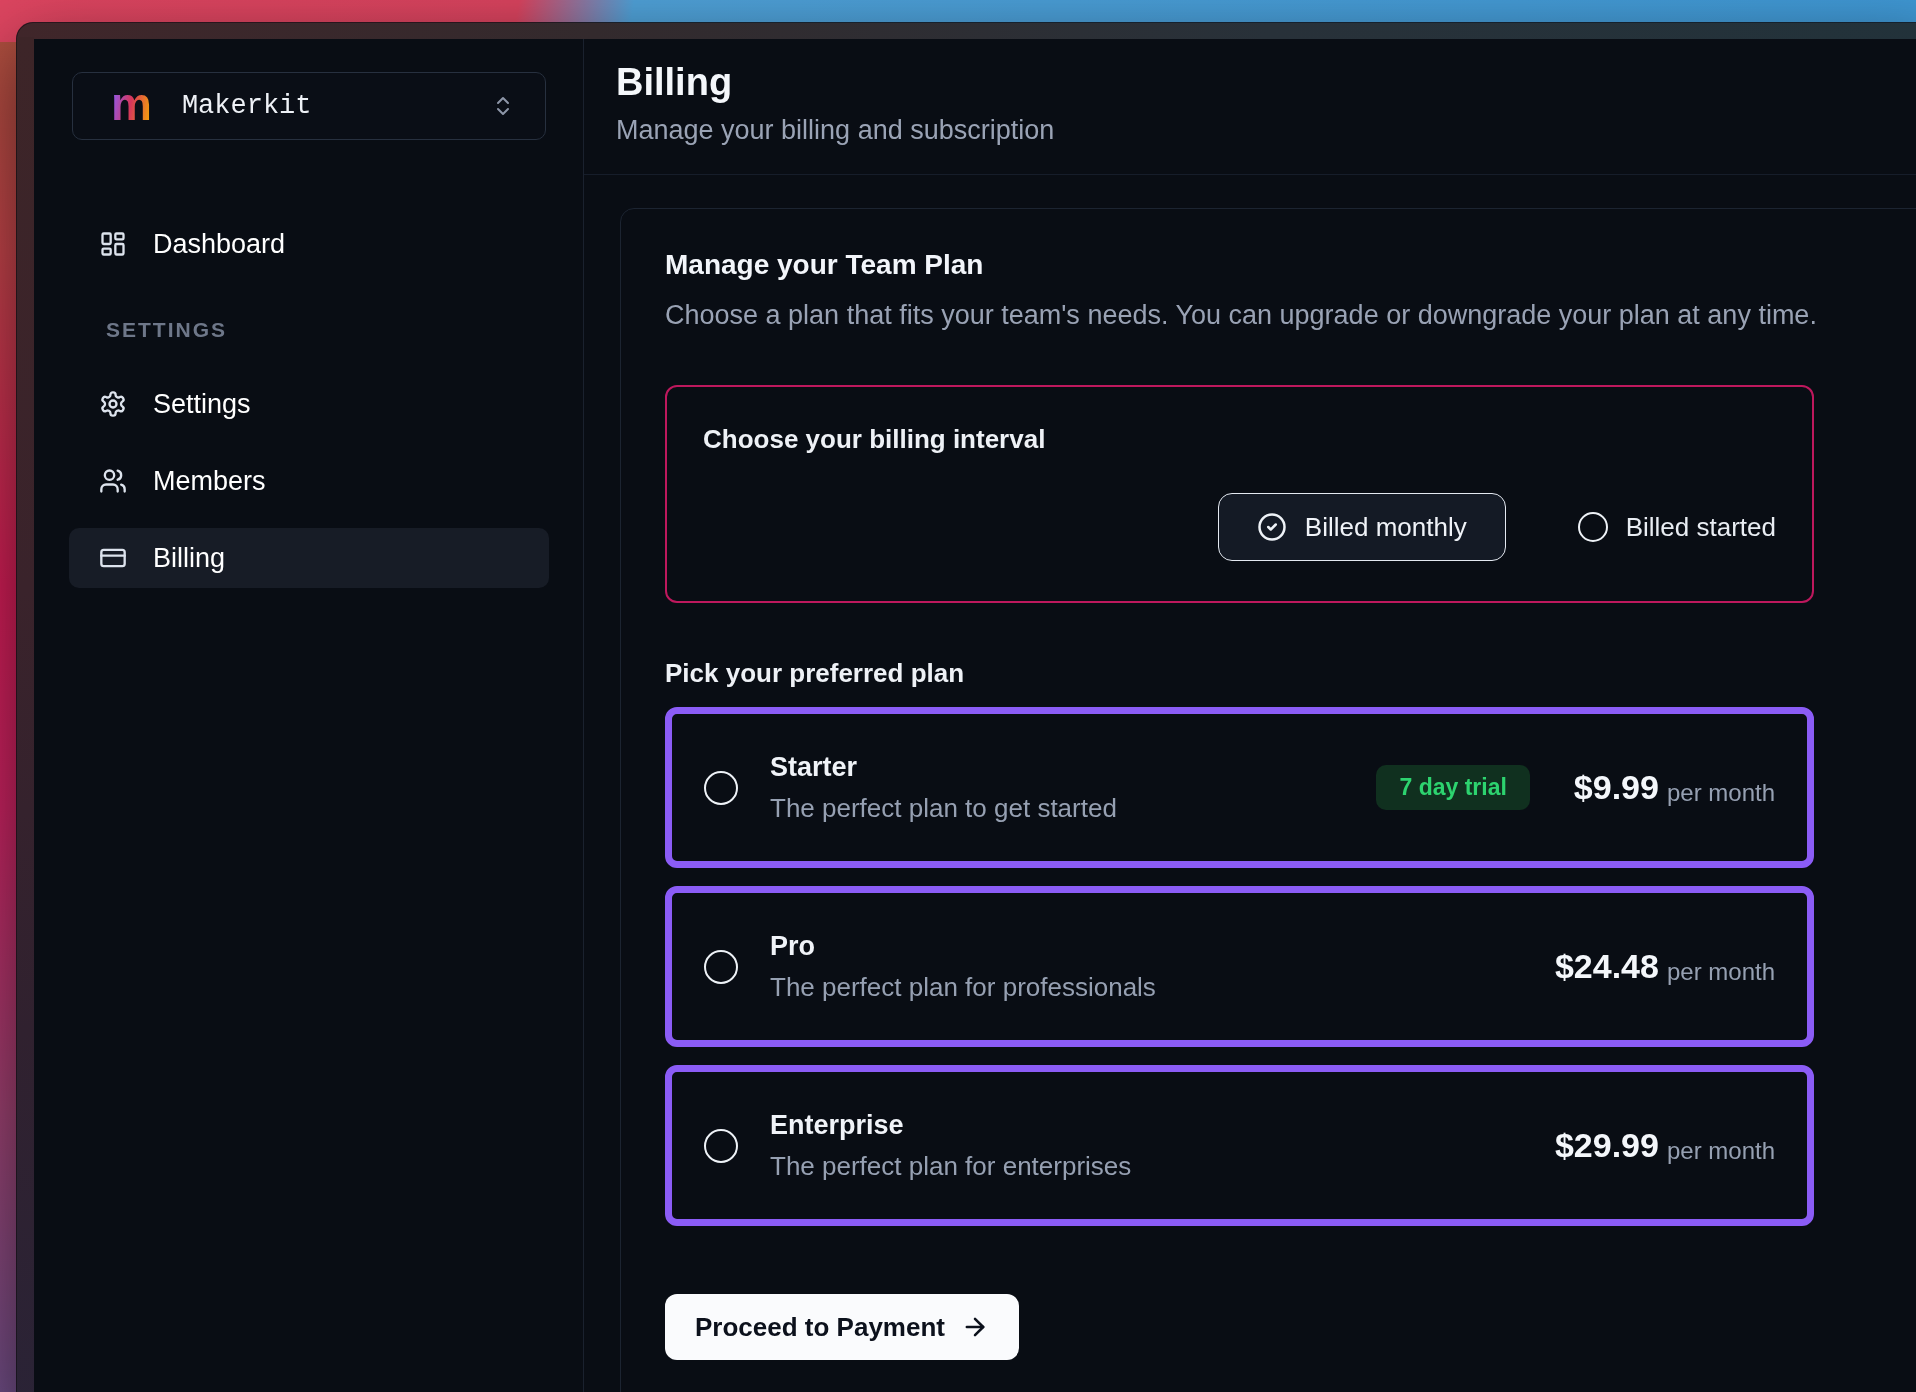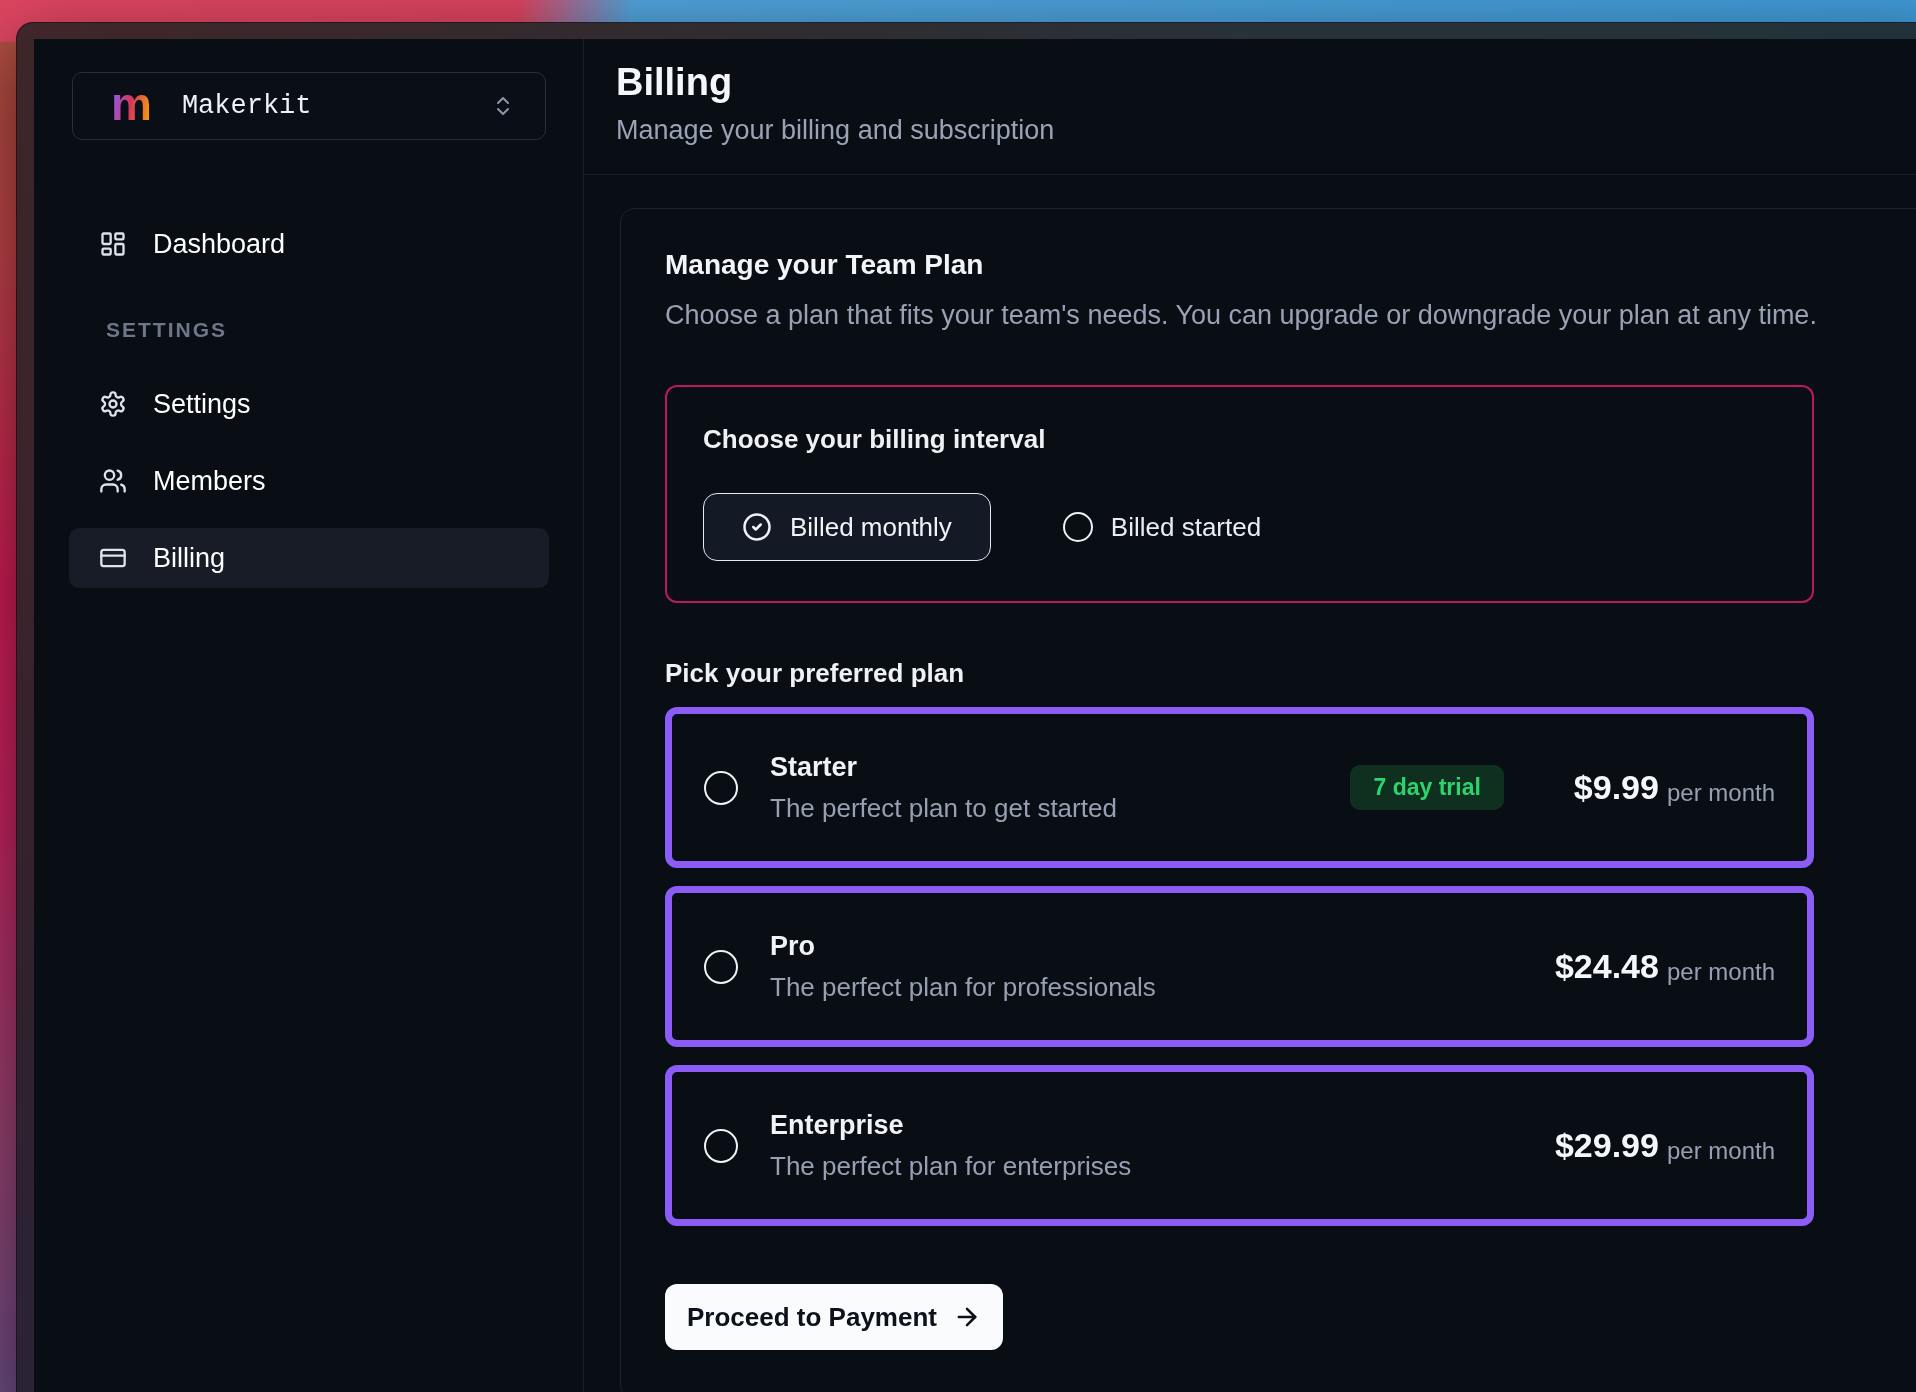--- a/index.html
+++ b/index.html
@@ -44,42 +44,42 @@
   .page-title{margin:0 0 0 32px;font-size:38px;line-height:46px;font-weight:700;color:#f4f7fb;}
   .page-subtitle{margin:7px 0 0 32px;font-size:27px;line-height:36px;color:#9aa3b5;}
   .header-divider{height:1px;background:#161d2a;margin-top:26px;}
   .panel{margin:33px 0 0 36px;border:1px solid #1c2431;border-radius:14px;
     padding:38px 0 48px 44px;}
   .panel-title{font-size:28px;line-height:36px;font-weight:700;color:#f2f5fa;}
   .panel-subtitle{font-size:27px;line-height:36px;color:#99a2b4;margin-top:14px;white-space:nowrap;}
   .interval-box{margin-top:52px;width:1149px;box-sizing:border-box;border:2px solid #be185d;
     border-radius:12px;padding:34px 36px 40px;}
   .interval-label{font-size:26px;line-height:36px;font-weight:600;color:#eef1f6;}
-  .interval-row{margin-top:36px;display:flex;align-items:center;}
+  .interval-row{margin-top:36px;display:flex;align-items:center;justify-content:flex-end;}
   .pill-selected{height:68px;box-sizing:border-box;border:1.5px solid #e4e9f1;border-radius:14px;
     background:#141a25;display:inline-flex;align-items:center;gap:18px;padding:0 38px;cursor:pointer;}
   .pill-selected span{font-size:26px;color:#f0f3f8;}
   .radio-option{margin-left:72px;display:flex;align-items:center;gap:18px;cursor:pointer;}
   .radio-circle{width:30px;height:30px;border:2px solid #eef2f7;border-radius:50%;box-sizing:border-box;}
   .radio-option span{font-size:26px;color:#e9edf3;}
   .plans-label{margin-top:52px;margin-bottom:16px;font-size:26px;line-height:36px;font-weight:600;color:#eef1f6;}
   .plan-row{width:1149px;height:161px;box-sizing:border-box;border:7px solid #8b5cf6;border-radius:12px;
     margin-bottom:18px;display:flex;align-items:center;padding:0 32px;cursor:pointer;}
   .plan-radio{width:34px;height:34px;border:2.5px solid #eef2f7;border-radius:50%;box-sizing:border-box;flex:none;}
   .plan-info{margin-left:32px;display:flex;flex-direction:column;gap:10px;}
   .plan-name{font-size:27px;font-weight:700;color:#f0f3f8;}
   .plan-desc{font-size:26px;color:#96a0b2;}
-  .plan-right{margin-left:auto;display:flex;align-items:center;gap:70px;}
+  .plan-right{margin-left:auto;display:flex;align-items:center;gap:44px;}
   .trial-badge{background:#10301f;color:#2dd36f;font-size:23px;font-weight:700;
     padding:9px 23px;border-radius:10px;}
   .price-col{display:flex;flex-direction:row;align-items:flex-end;gap:8px;}
   .price{font-size:34px;font-weight:700;color:#f4f7fb;}
   .period{font-size:24px;color:#96a0b2;}
-  .cta-button{margin-top:40px;height:66px;border:none;border-radius:12px;background:#fafbfd;
-    display:inline-flex;align-items:center;gap:16px;padding:0 22px;cursor:pointer;
+  .cta-button{margin-top:50px;height:66px;border:none;border-radius:12px;background:#fafbfd;
+    display:inline-flex;align-items:center;gap:16px;padding:0 30px;cursor:pointer;
     font-family:inherit;font-size:26px;font-weight:600;color:#0c111c;}
   .cta-button svg{color:#0c111c;}
 </style>
 </head>
 <body>
 
 <div class="wallpaper">
   <div class="wall-left"></div>
   <div class="wall-top"></div>
 </div>

